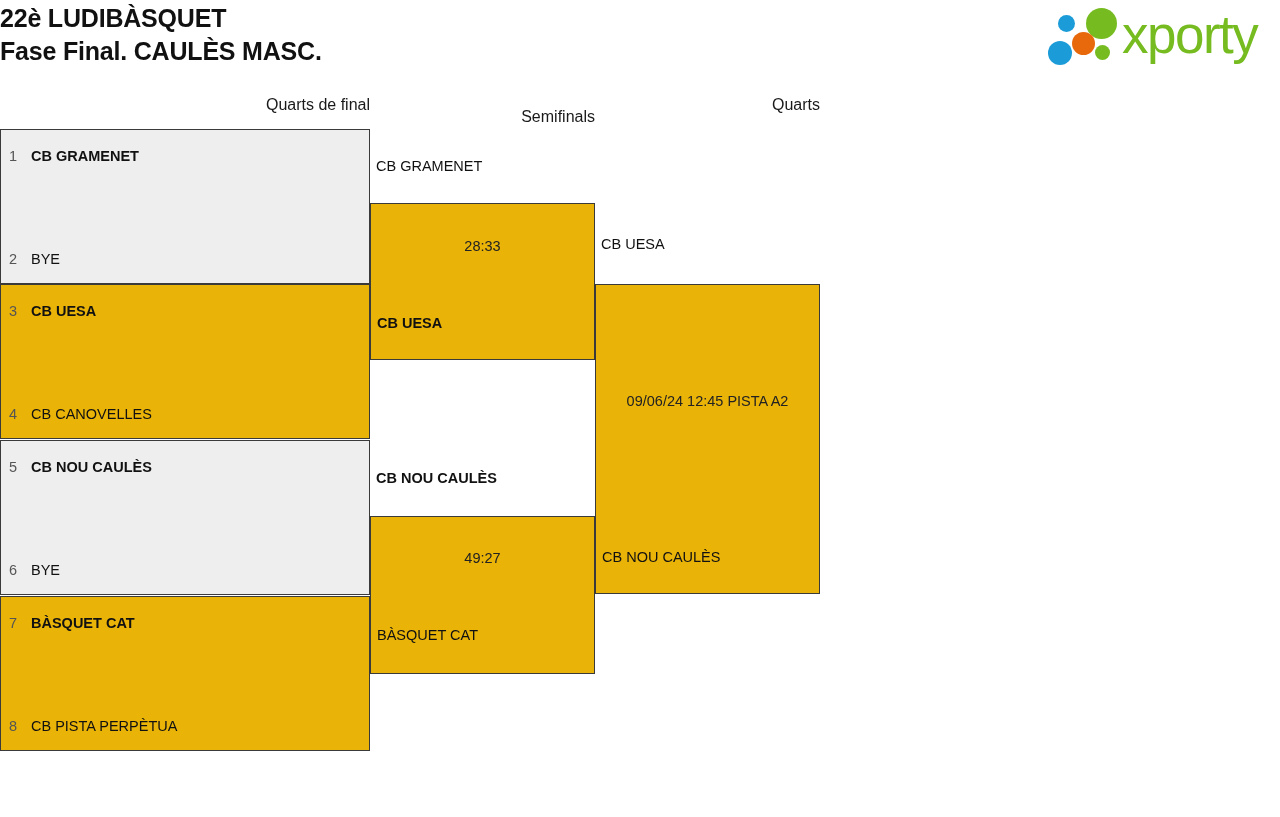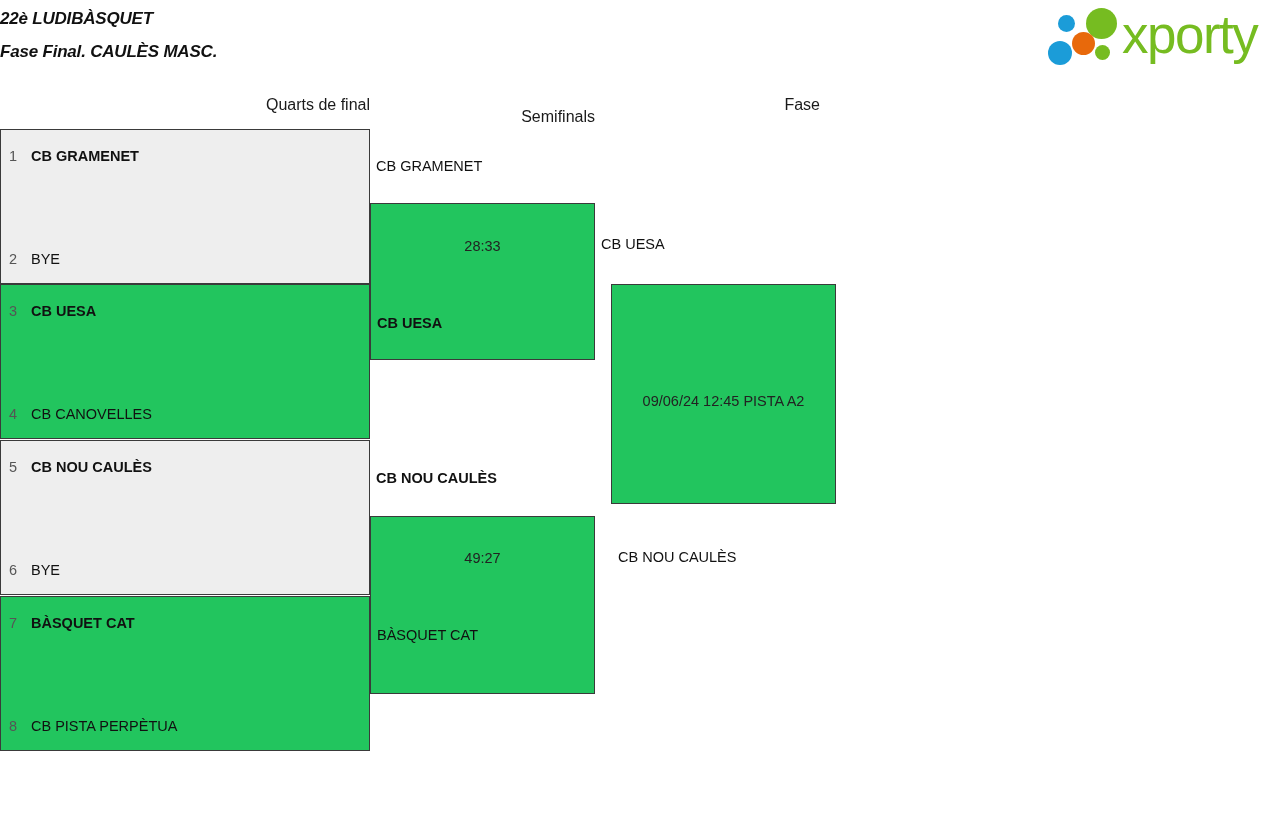--- a/index.html
+++ b/index.html
@@ -2,21 +2,21 @@
 <html><head>
 <meta charset="utf-8">
 <style>
   * { margin:0; padding:0; box-sizing:border-box; }
   html,body { width:1280px; height:817px; background:#ffffff; }
   body { font-family:"Liberation Sans", sans-serif; color:#1a1a1a; position:relative; overflow:hidden; }
 
   
   #header { position:absolute; left:0; top:0; width:1280px; height:88px; }
   #title-block { position:absolute; left:0; top:2px; }
-  .title-line { font-size:17px; font-weight:bold; line-height:33px; letter-spacing:-0.2px; color:#111; white-space:nowrap;font-style:italic; }
+  .title-line { font-size:25px; font-weight:bold; line-height:33px; letter-spacing:-0.2px; color:#111; white-space:nowrap; }
 
   
   #logo { position:absolute; left:1048px; top:6px; width:228px; height:62px; }
   #logo-dots { position:absolute; left:0; top:2px; width:78px; height:58px; }
   .dot { position:absolute; border-radius:50%; }
   .d-blue-sm  { left:10px;  top:7px;  width:17px; height:17px; background:#1b9cd8; }
   .d-green-lg { left:38px;  top:0px;  width:31px; height:31px; background:#76bc21; }
   .d-orange   { left:24px;  top:24px; width:23px; height:23px; background:#e8690b; }
   .d-blue-lg  { left:0px;   top:33px; width:24px; height:24px; background:#1b9cd8; }
   .d-green-sm { left:47px;  top:37px; width:15px; height:15px; background:#76bc21; }
@@ -27,21 +27,21 @@
   .col-header { position:absolute; font-size:16px; color:#1a1a1a; text-align:right; white-space:nowrap; }
   #hdr-qf   { left:0px;   top:96px; width:370px; }
   #hdr-sf   { left:370px; top:108px; width:225px; }
   #hdr-f    { left:595px; top:96px; width:225px; }
 
   
   #bracket { position:absolute; left:0; top:0; width:1280px; height:817px; }
 
   .match { position:absolute; border:1px solid #3a3a3a; }
   .match.shaded { background:#eeeeee; }
-  .match.plain  { background:#22c55e; }
+  .match.plain  { background:#eab308; }
 
   .slot { position:absolute; left:0; width:100%; display:flex; align-items:center; white-space:nowrap; }
   .slot .seed { display:inline-block; width:22px; text-align:left; font-size:14.5px; color:#555; flex:0 0 auto; }
   .slot .team { font-size:14.5px; color:#111; }
   .slot.winner .team { font-weight:bold; }
 
   
   .qf { left:0px; width:370px; height:155px; }
   .qf .slot.top    { top:16px;  height:20px; padding-left:8px; }
   .qf .slot.bottom { top:119px; height:20px; padding-left:8px; }
@@ -49,21 +49,21 @@
                font-size:14.5px; color:#222; }
 
   
   .sf { left:370px; width:225px; }
   .sf .score { position:absolute; left:0; width:100%; text-align:center;
                font-size:14.5px; color:#222; }
   .sf-label { position:absolute; font-size:14.5px; color:#111; white-space:nowrap; }
   .sf-label.winner { font-weight:bold; }
 
   
-  #final-box { left:595px; width:225px; top:284px; height:220px;margin-left:16px; }
+  #final-box { left:595px; width:225px; top:284px; height:310px; }
   #final-info { position:absolute; left:0; top:108px; width:100%; text-align:center;
                 font-size:14.5px; color:#222; white-space:nowrap; }
   .f-label { position:absolute; font-size:14.5px; color:#111; white-space:nowrap; }
 </style>
 </head>
 <body>
 
 <div id="header">
 
   <div id="title-block">
@@ -79,21 +79,21 @@
       <span class="dot d-blue-lg"></span>
       <span class="dot d-green-sm"></span>
     </div>
     <div id="logo-word">xporty</div>
   </div>
 
 </div>
 
 <div class="col-header" id="hdr-qf">Quarts de final</div>
 <div class="col-header" id="hdr-sf">Semifinals</div>
-<div class="col-header" id="hdr-f">Fase</div>
+<div class="col-header" id="hdr-f">Quarts</div>
 
 <div id="bracket">
 
   <div class="match qf shaded" style="top:129px;">
     <div class="slot top winner">
       <span class="seed">1</span>
       <span class="team">CB GRAMENET</span>
     </div>
     <div class="score"></div>
     <div class="slot bottom">
@@ -138,21 +138,21 @@
 
   <div class="sf-label" style="left:376px; top:158px;">CB GRAMENET</div>
 
   <div class="sf-label winner" style="left:376px; top:470px;">CB NOU CAULÈS</div>
 
   <div class="match sf plain" style="top:203px; height:157px;">
     <div class="score" style="top:34px;">28:33</div>
     <div class="sf-label winner" style="left:6px; top:111px;">CB UESA</div>
   </div>
 
-  <div class="match sf plain" style="top:516px; height:178px;">
+  <div class="match sf plain" style="top:516px; height:158px;">
     <div class="score" style="top:33px;">49:27</div>
     <div class="sf-label" style="left:6px; top:110px;">BÀSQUET CAT</div>
   </div>
 
   <div class="f-label" style="left:601px; top:236px;">CB UESA</div>
 
   <div class="match plain" id="final-box">
     <div id="final-info">09/06/24 12:45 PISTA A2</div>
     <div class="f-label" style="left:6px; top:264px;">CB NOU CAULÈS</div>
   </div>

